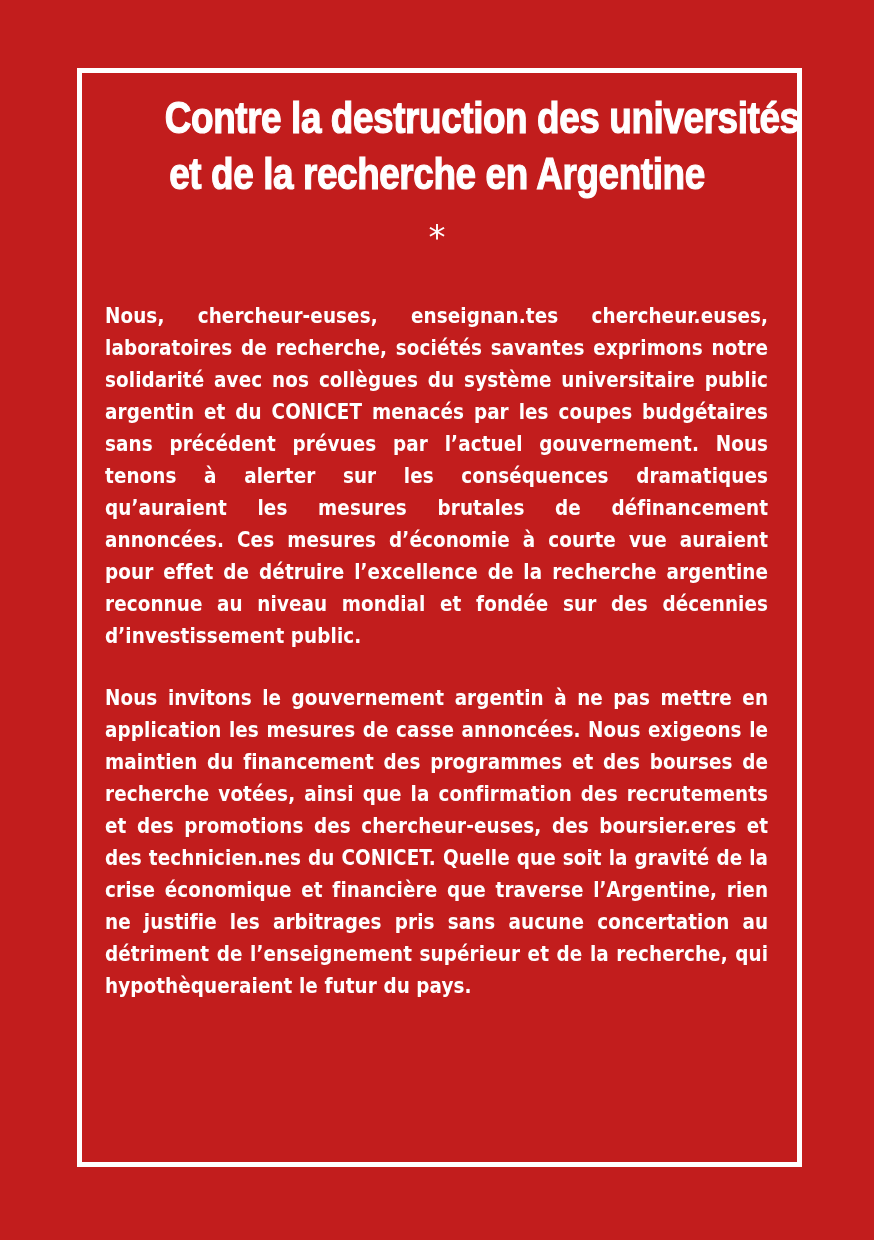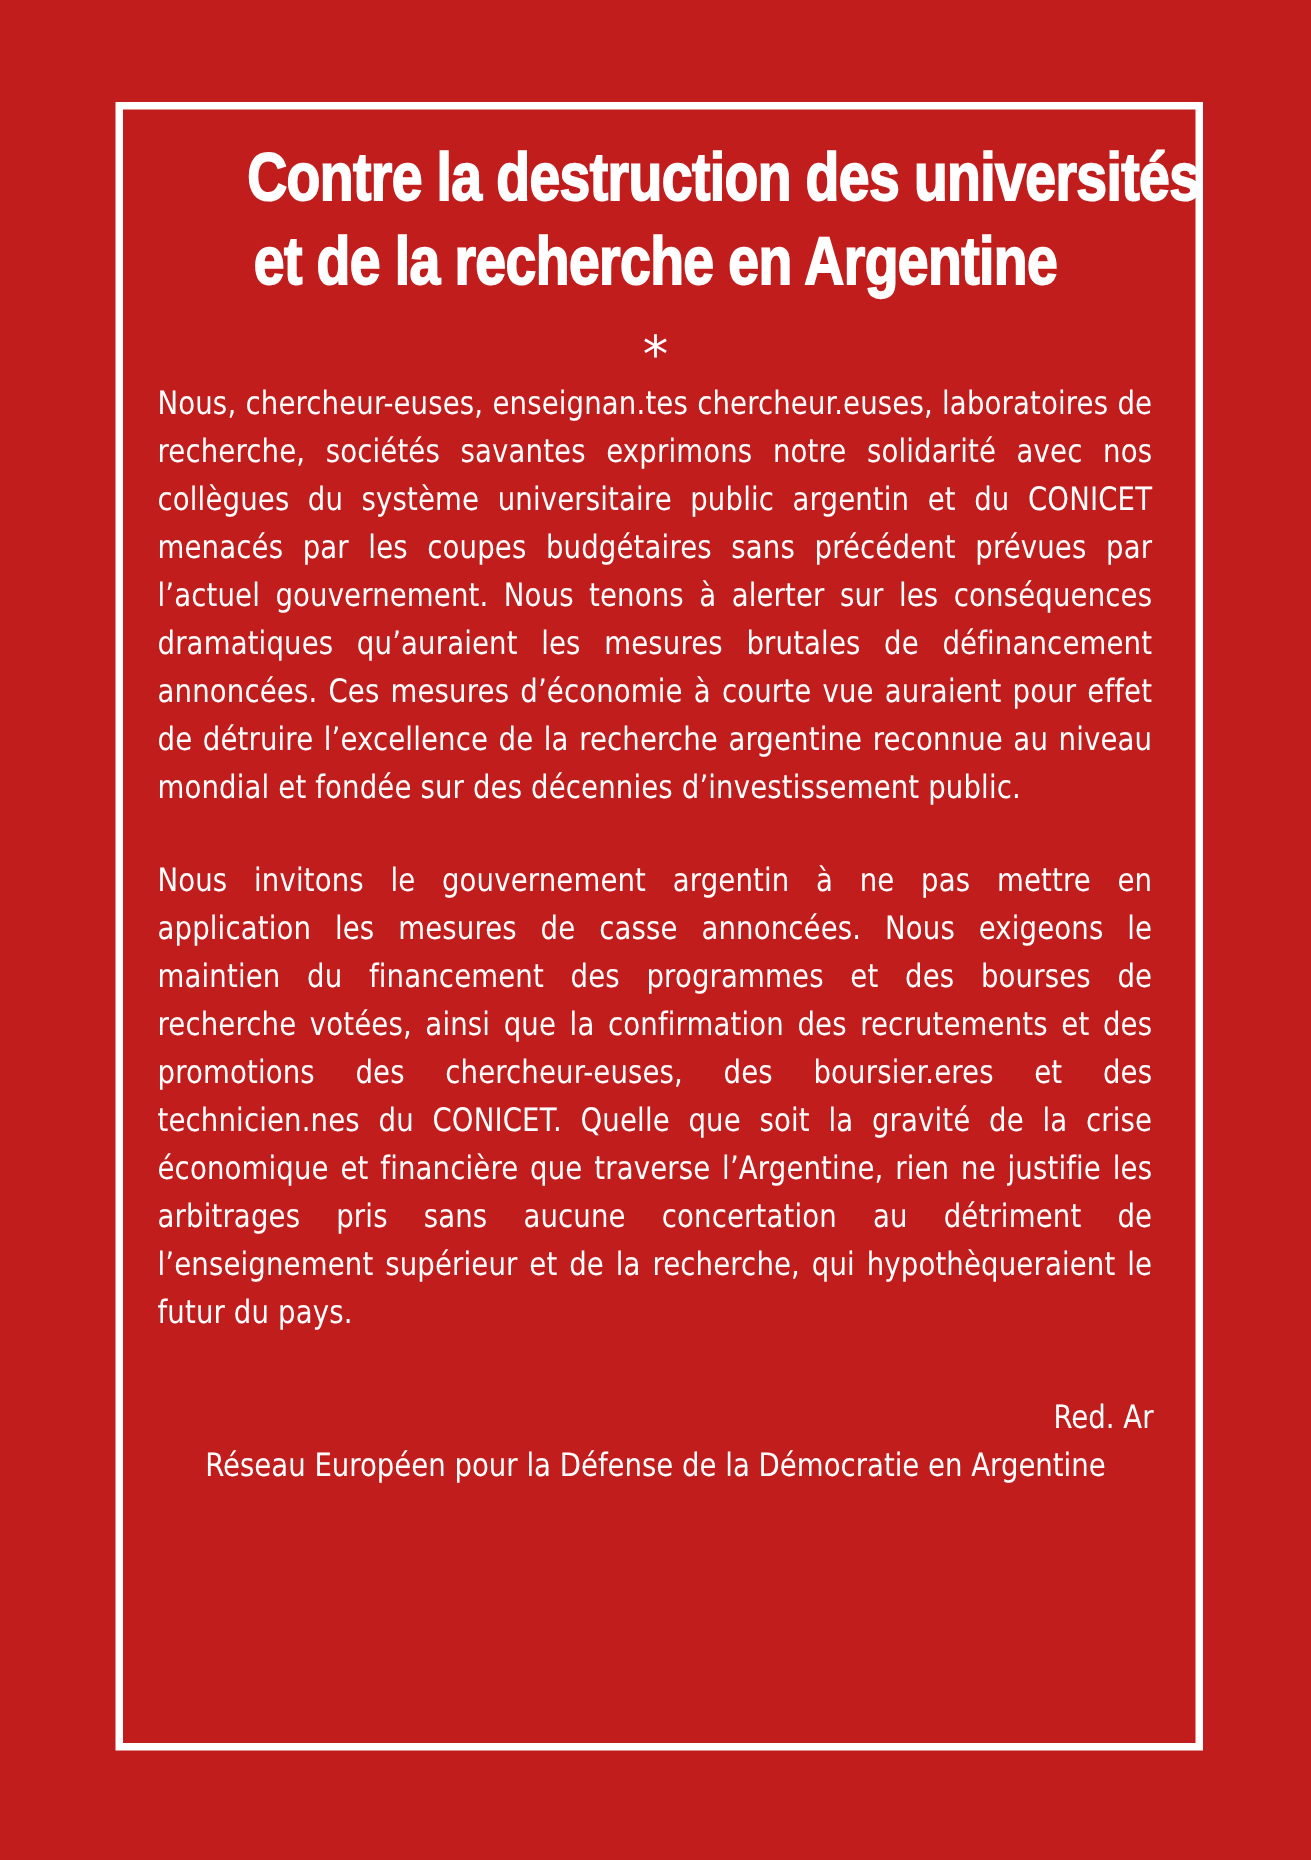--- a/index.html
+++ b/index.html
@@ -63,20 +63,22 @@
     text-align: center;
     font-family: "DejaVu Sans", sans-serif;
     font-size: 34px;
     line-height: 34px;
     margin-top: 18px;
     margin-bottom: 0;
     font-weight: normal;
   }
 
   .body-block {
+    margin-top: 46px;
+    font-weight: bold;
   }
 
   .para {
     color: #ffffff;
     font-family: "DejaVu Sans Condensed", "Liberation Sans Narrow", "Liberation Sans", sans-serif;
     font-size: 21.5px;
     line-height: 32px;
     text-align: justify;
     text-justify: inter-word;
     margin: 0 0 30px 0;
@@ -126,19 +128,15 @@
       <span class="title-line">et de la recherche en Argentine</span>
     </h1>
 
     <div class="asterisk">*</div>
 
     <div class="body-block">
       <p class="para">Nous, chercheur-euses, enseignan.tes chercheur.euses, laboratoires de recherche, sociétés savantes exprimons notre solidarité avec nos collègues du système universitaire public argentin et du CONICET menacés par les coupes budgétaires sans précédent prévues par l’actuel gouvernement. Nous tenons à alerter sur les conséquences dramatiques qu’auraient les mesures brutales de définancement annoncées. Ces mesures d’économie à courte vue auraient pour effet de détruire l’excellence de la recherche argentine reconnue au niveau mondial et fondée sur des décennies d’investissement public.</p>
       <p class="para">Nous invitons le gouvernement argentin à ne pas mettre en application les mesures de casse annoncées. Nous exigeons le maintien du financement des programmes et des bourses de recherche votées, ainsi que la confirmation des recrutements et des promotions des chercheur-euses, des boursier.eres et des technicien.nes du CONICET. Quelle que soit la gravité de la crise économique et financière que traverse l’Argentine, rien ne justifie les arbitrages pris sans aucune concertation au détriment de l’enseignement supérieur et de la recherche, qui hypothèqueraient le futur du pays.</p>
     </div>
 
-    <div class="signature">
-      <p class="sig-short">Red. Ar</p>
-      <p class="sig-full">Réseau Européen pour la Défense de la Démocratie en Argentine</p>
-    </div>
 
   </div>
 </div>
 
 </body></html>

